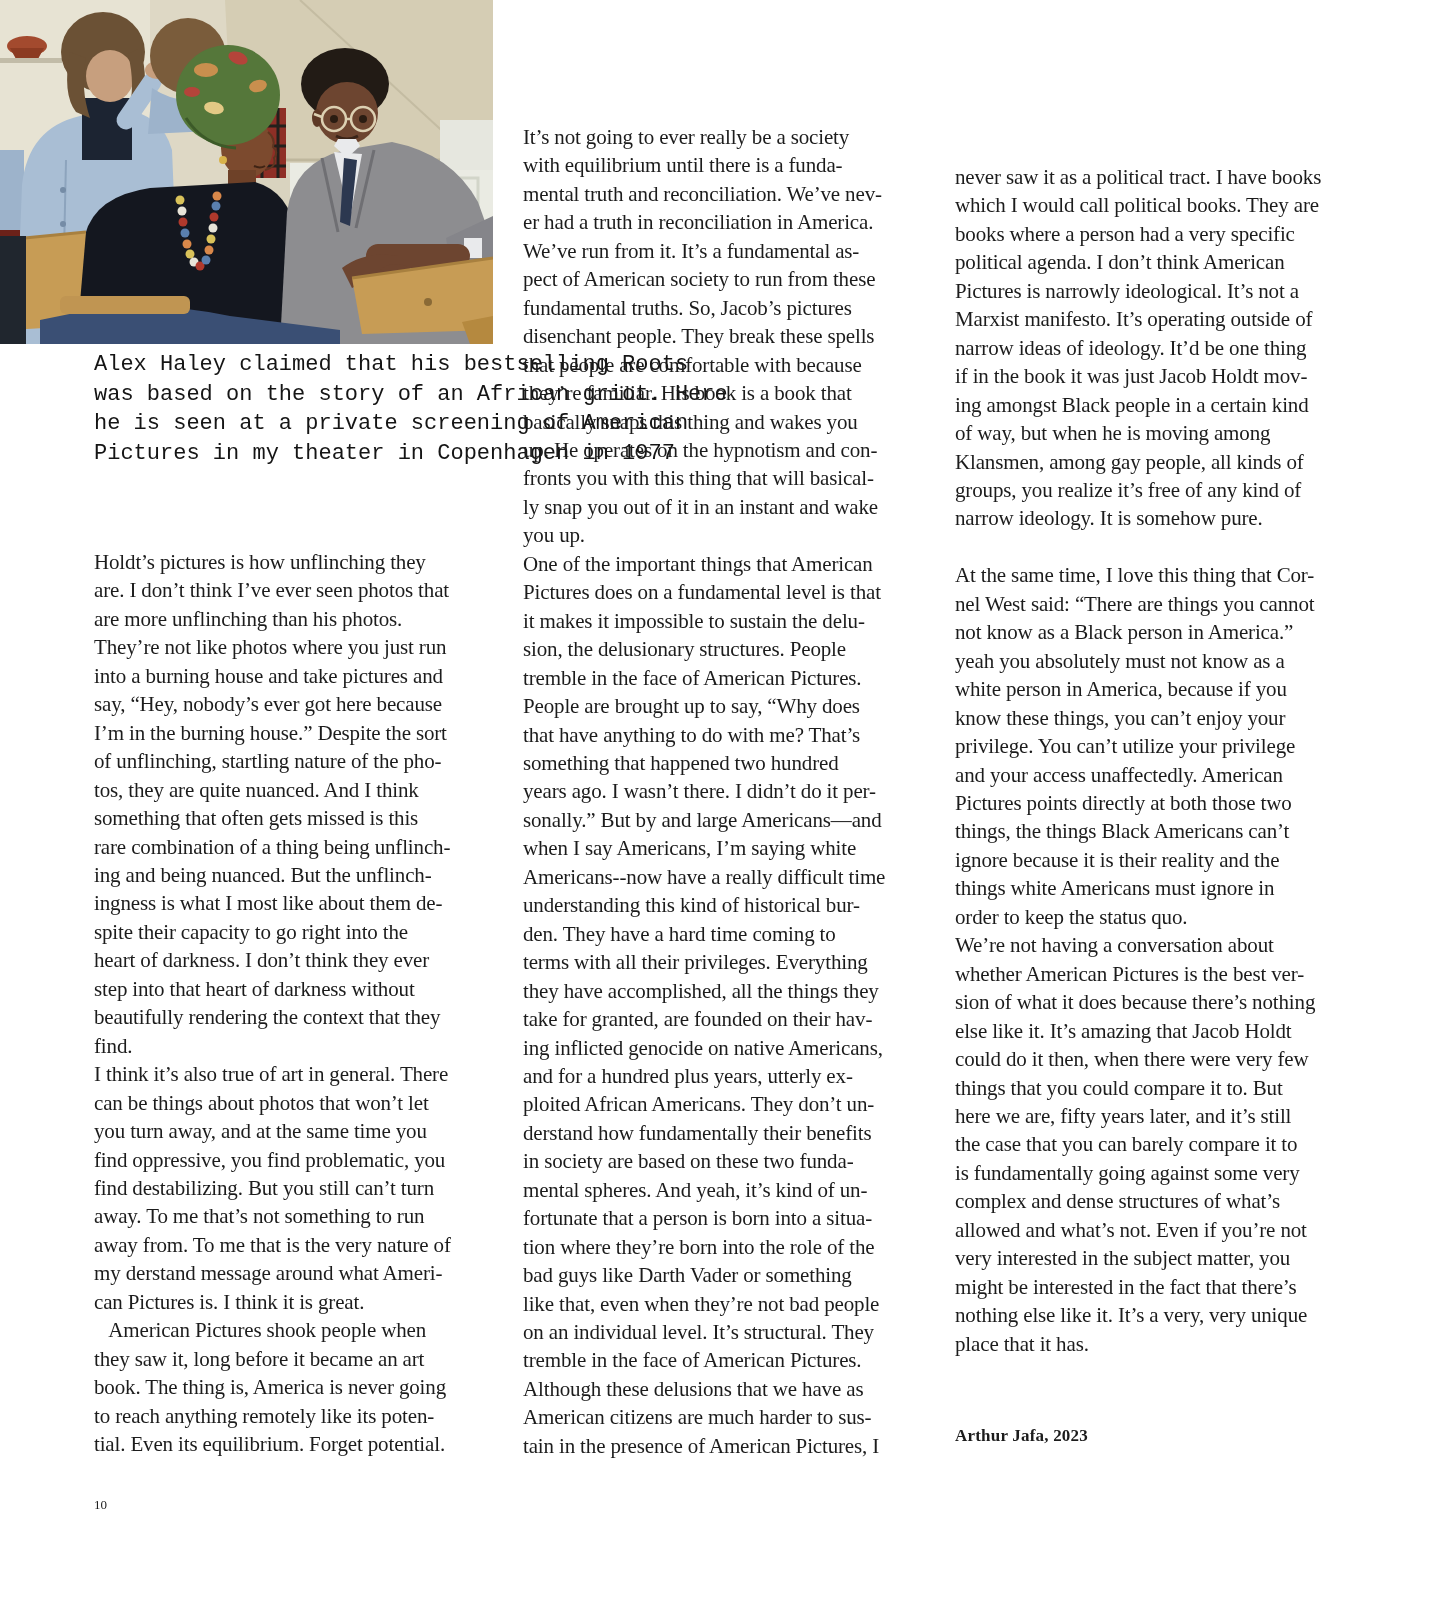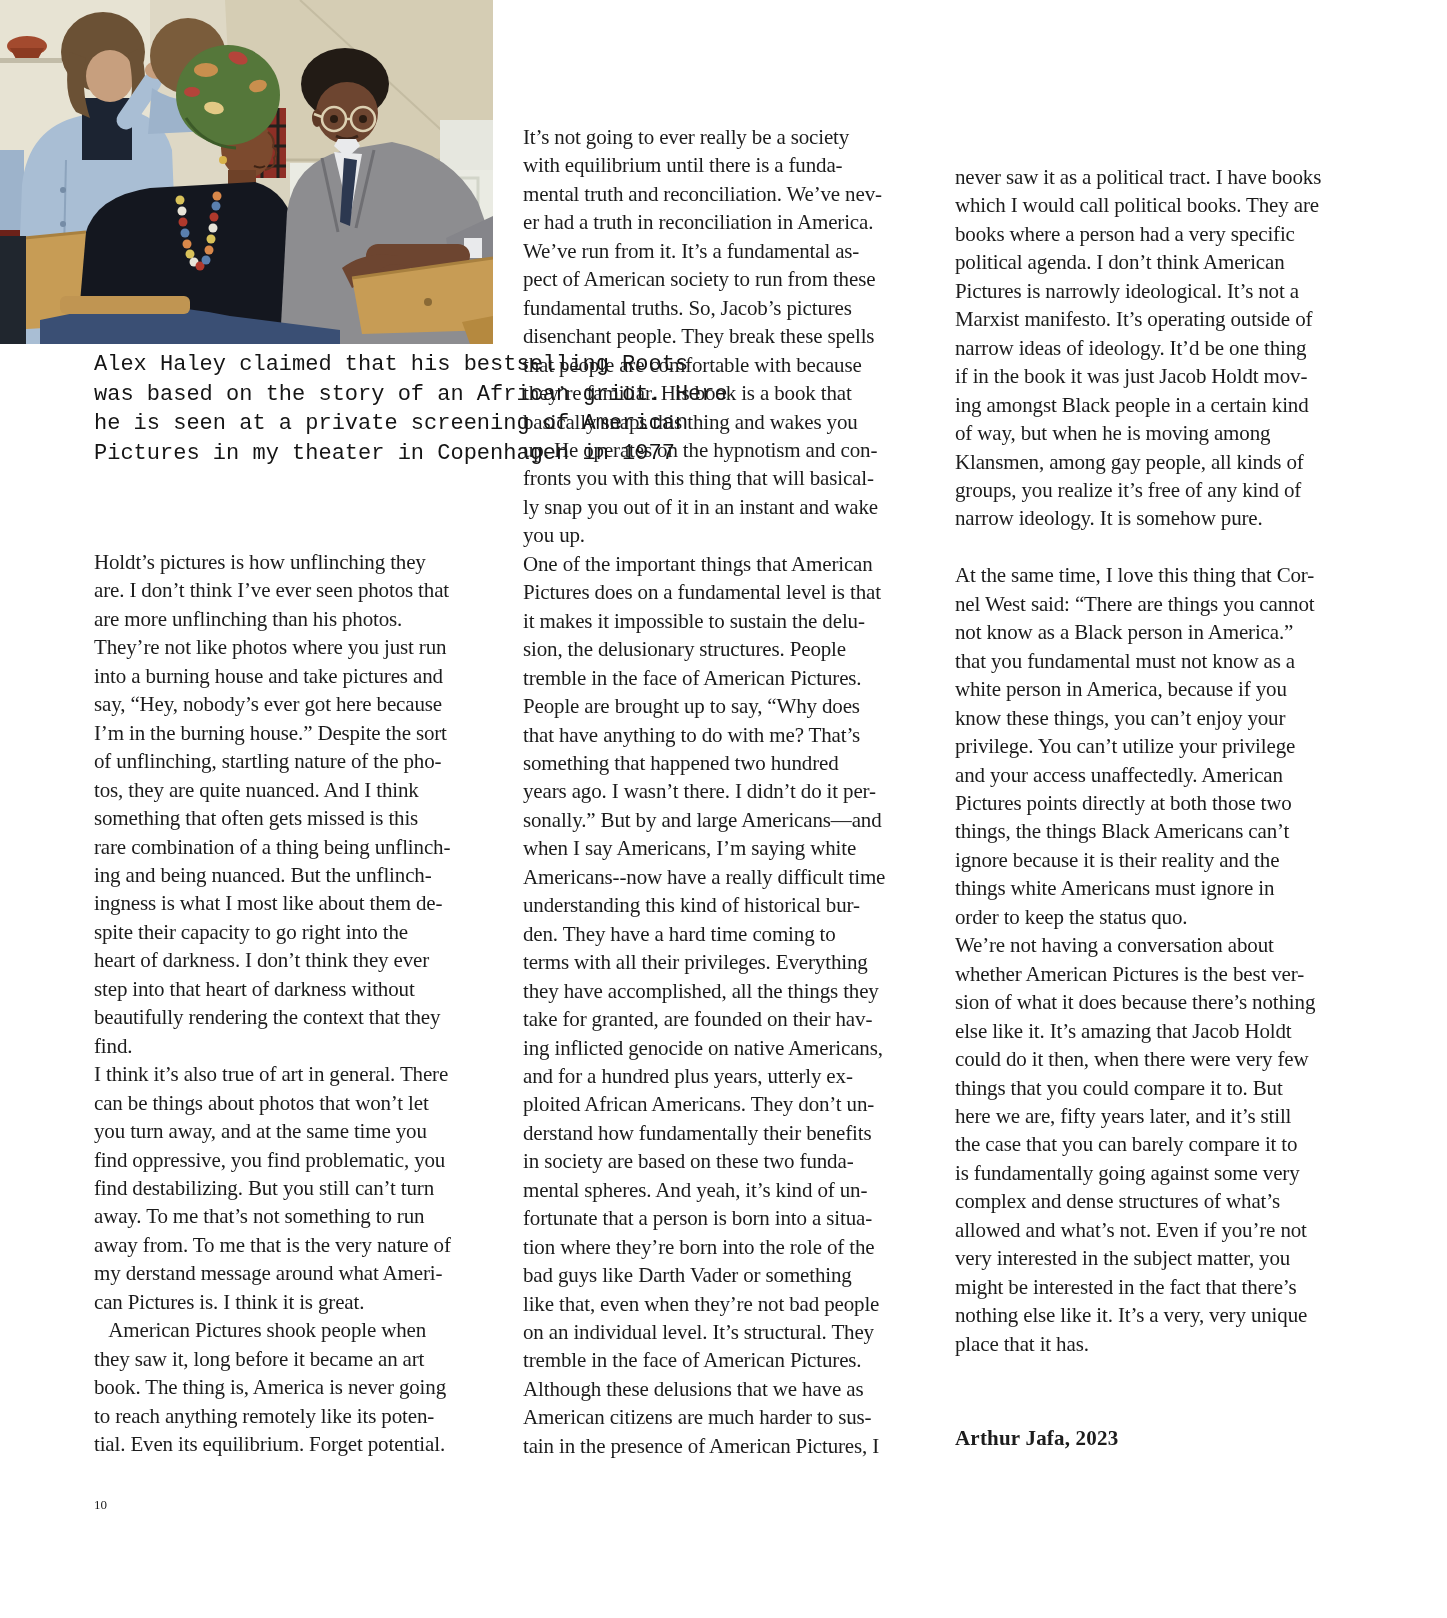--- a/index.html
+++ b/index.html
@@ -37,21 +37,21 @@
     letter-spacing: -0.15px;
     font-family: Liberation Serif, serif;
   }
   .col1 { left: 94px;  top: 548px; }
   .col2 { left: 523px; top: 123px; }
   .col3 { left: 955px; top: 123px; margin-top: 40px; }
   .line { white-space: pre; }
   .signature {
     position: absolute;
     left: 955px; top: 1426px;
-    font-size: 21px;
+    font-size: 17px;
     font-weight: bold;
     letter-spacing: 0.2px;
   }
   .page-number {
     position: absolute;
     left: 94px; top: 1497px;
     font-size: 13px;
   }
 </style>
 </head>
@@ -273,21 +273,21 @@
       <div class="line">if in the book it was just Jacob Holdt mov-</div>
       <div class="line">ing amongst Black people in a certain kind</div>
       <div class="line">of way, but when he is moving among</div>
       <div class="line">Klansmen, among gay people, all kinds of</div>
       <div class="line">groups, you realize it’s free of any kind of</div>
       <div class="line">narrow ideology. It is somehow pure.</div>
       <div class="line">&nbsp;</div>
       <div class="line">At the same time, I love this thing that Cor-</div>
       <div class="line">nel West said: “There are things you cannot</div>
       <div class="line">not know as a Black person in America.”</div>
-      <div class="line">that you fundamental must not know as a</div>
+      <div class="line">yeah you absolutely must not know as a</div>
       <div class="line">white person in America, because if you</div>
       <div class="line">know these things, you can’t enjoy your</div>
       <div class="line">privilege. You can’t utilize your privilege</div>
       <div class="line">and your access unaffectedly. American</div>
       <div class="line">Pictures points directly at both those two</div>
       <div class="line">things, the things Black Americans can’t</div>
       <div class="line">ignore because it is their reality and the</div>
       <div class="line">things white Americans must ignore in</div>
       <div class="line">order to keep the status quo.</div>
       <div class="line">We’re not having a conversation about</div>

